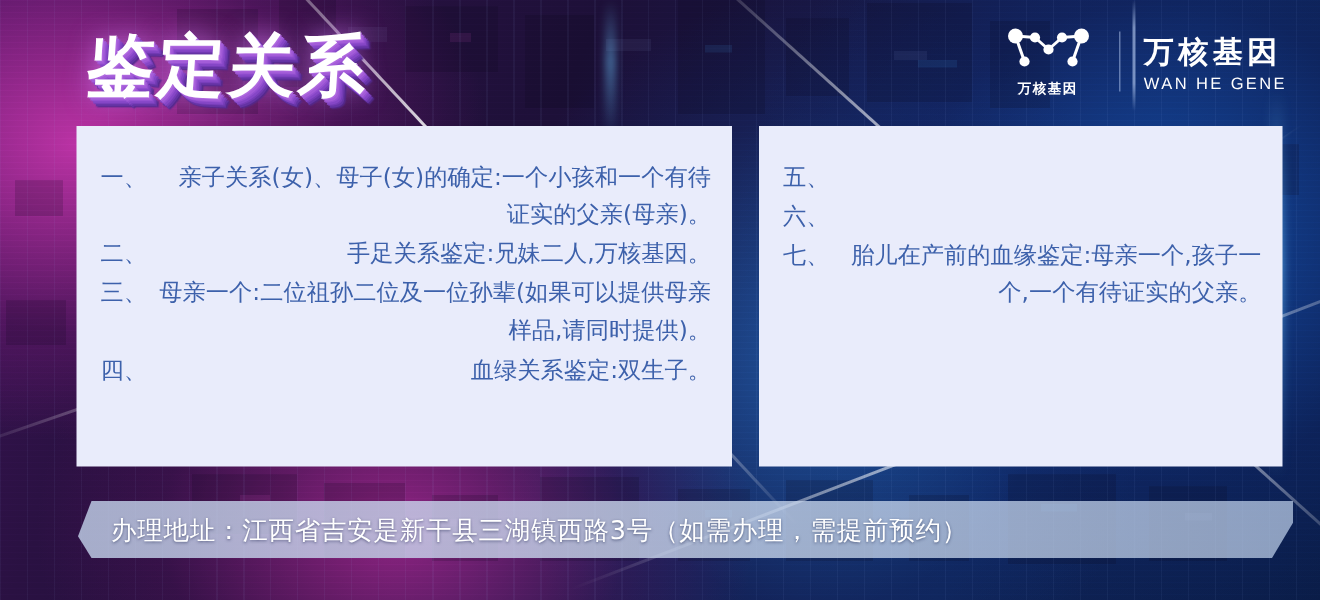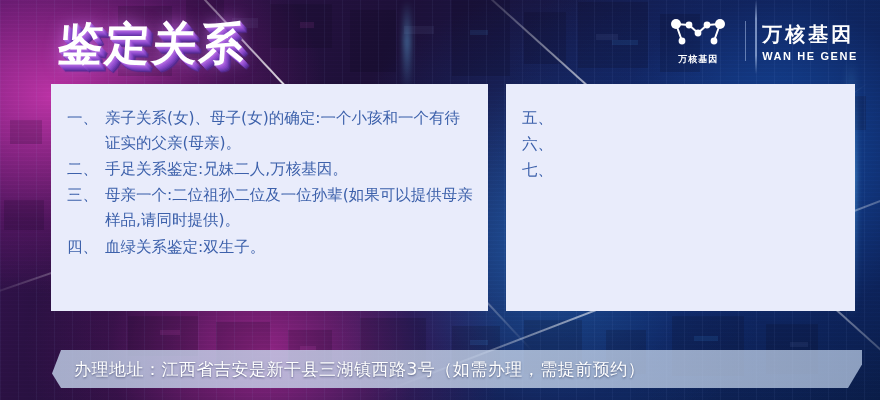--- a/index.html
+++ b/index.html
@@ -105,21 +105,21 @@
     font-size:9px; font-weight:700; color:#ffffff; letter-spacing:1px;
     font-family:"DejaVu Sans","Liberation Sans",sans-serif;
   }
   .brand-sep { width:1px; height:40px; background:rgba(200,220,255,0.45); }
   .brand-text { display:flex; flex-direction:column; gap:2px; }
   .brand-cn {
     font-size:20px; font-weight:700; color:#ffffff; letter-spacing:3px;
     font-family:"DejaVu Sans","Liberation Sans",sans-serif;
   }
   .brand-en {
-    font-size:11px; font-weight:700; color:#ffffff; letter-spacing:1.6px;
+    font-size:11px; font-weight:400; color:#ffffff; letter-spacing:1.6px;
     font-family:"Liberation Sans",sans-serif;
   }
 
   
   .panels {
     position:absolute; left:51px; top:84px;
     width:804px; height:227px;
     display:flex; gap:18px;
   }
   .panel {
@@ -132,25 +132,25 @@
   ul.items { list-style:none; }
   ul.items li {
     display:flex;
     color:#3d61ab;
     font-size:15.5px;
     line-height:1.62;
     font-family:"DejaVu Sans","Liberation Sans",sans-serif;
     margin-bottom:1px;
   }
   .idx { flex:0 0 auto; width:38px; }
-  .txt { flex:1 1 auto; }
+  .txt { flex:1 1 auto;text-align:right; }
 
   
   .addr-bar {
-    position:absolute; left:52px; top:350px;
+    position:absolute; left:52px; top:334px;
     width:810px; height:38px;
     background:linear-gradient(90deg, rgba(196,212,236,0.80) 0%, rgba(205,219,240,0.78) 45%, rgba(190,208,234,0.72) 100%);
     clip-path:polygon(9px 0, 100% 0, 100% 38%, calc(100% - 14px) 100%, 9px 100%, 0 62%);
     display:flex; align-items:center;
     padding-left:22px;
   }
   .addr-text {
     color:#ffffff;
     font-size:17px;
     font-weight:400;
@@ -270,20 +270,21 @@
     <div class="panel right">
       <ul class="items" id="right-list">
           <li>
             <span class="idx">五、</span>
           </li>
           <li>
             <span class="idx">六、</span>
           </li>
           <li>
             <span class="idx">七、</span>
+            <span class="txt">胎儿在产前的血缘鉴定:母亲一个,孩子一个,一个有待证实的父亲。</span>
           </li>
         </ul>
     </div>
   </div>
 
   <div class="addr-bar">
     <span class="addr-text">办理地址：江西省吉安是新干县三湖镇西路3号（如需办理，需提前预约）</span>
   </div>
 
 </div>

